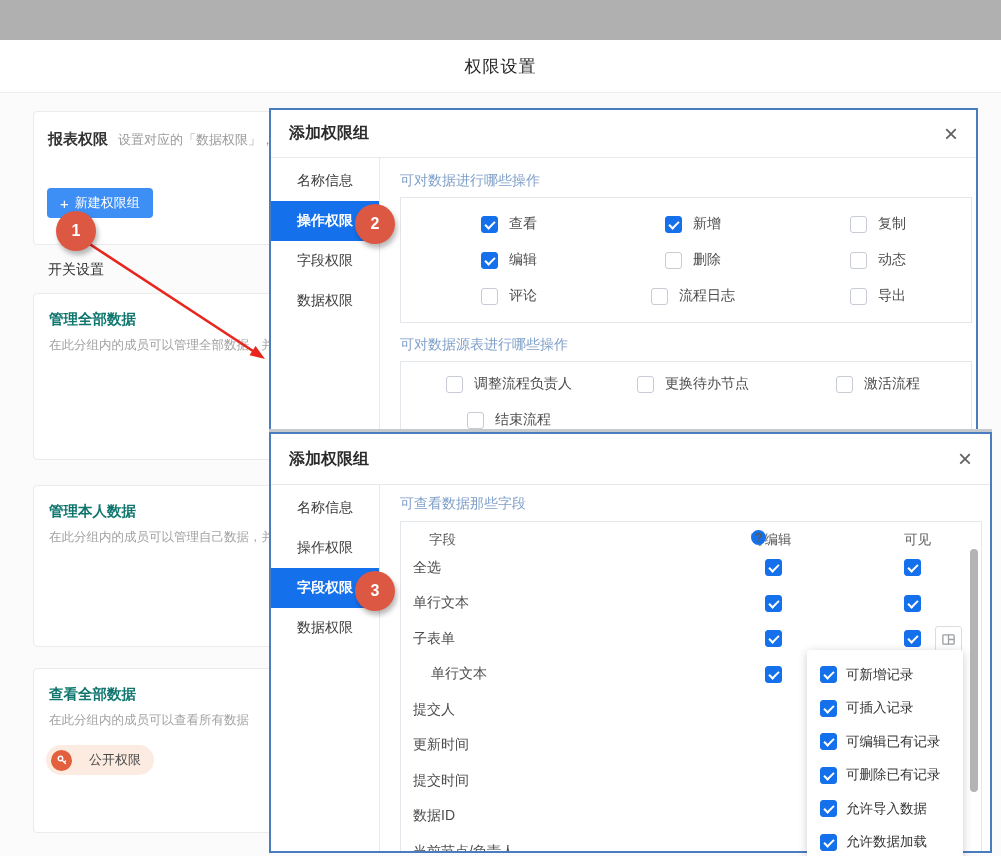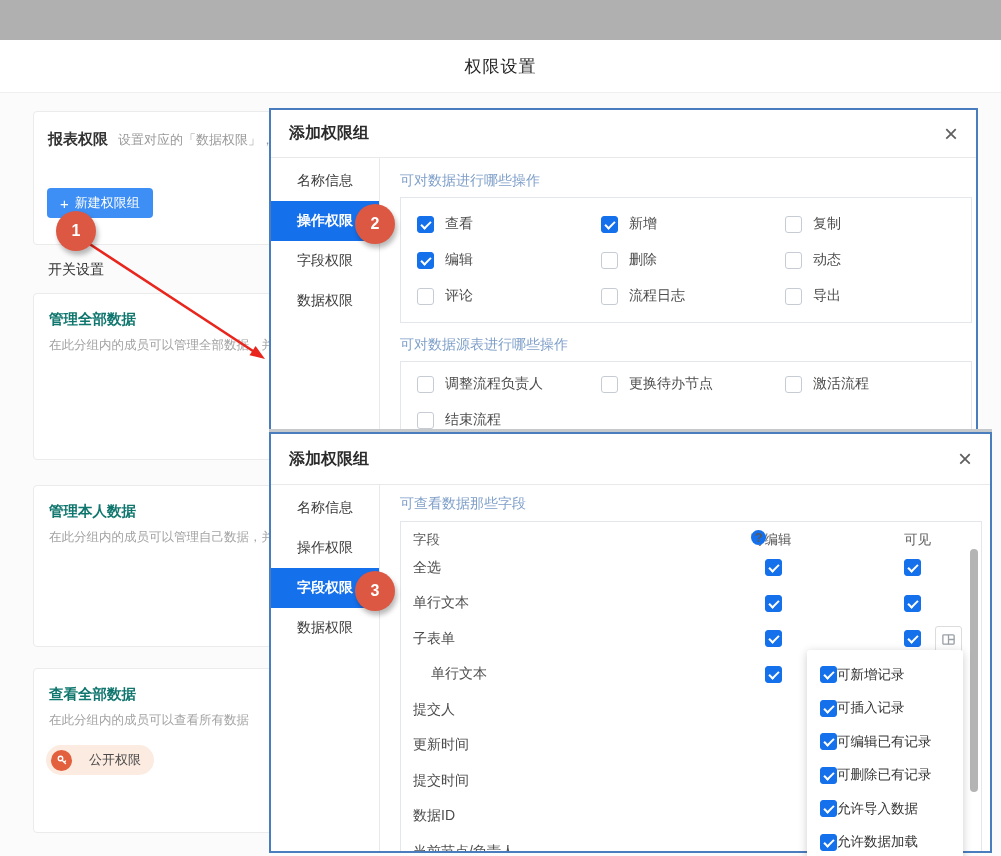--- a/index.html
+++ b/index.html
@@ -61,53 +61,53 @@
   .tab{height:40px;display:flex;align-items:center;justify-content:center;font-size:14px;color:#3a3a3a;cursor:pointer;}
   .tab.active{background:#1570eb;color:#fff;font-weight:700;}
   .m-content{flex:1;position:relative;padding:12px 4px 0 20px;}
   #modal2 .m-content{padding:8px 8px 0 20px;}
   .section-label{font-size:14px;color:#7e9fc9;}
   #modal1 .lbl1{margin:2px 0 7px;}
   #modal1 .lbl2{margin:13px 0 7px;}
   .obox{border:1px solid #e3e6ea;padding:8px 0 8px 16px;}
   #modal1 .box2{padding-top:4px;padding-bottom:10px;}
   .ogrid{display:grid;grid-template-columns:184px 184px 1fr;}
-  .opt{display:flex;align-items:center;gap:11px;height:36px;}
+  .opt{display:flex;align-items:center;gap:11px;height:36px;justify-content:center;}
   .opt-label{font-size:14px;color:#4d4d4d;white-space:nowrap;}
 
   
   .cb{position:relative;width:17px;height:17px;border-radius:3px;border:1px solid #c6cbd4;background:#fff;
       box-sizing:border-box;flex:0 0 auto;cursor:pointer;}
   .cb.on{background:#1570eb;border-color:#1570eb;}
   .cb.on::after{content:"";position:absolute;left:3px;top:4px;width:8px;height:4px;
                 border-left:2px solid #fff;border-bottom:2px solid #fff;transform:rotate(-45deg);}
 
   
   #modal2 .section-label{margin:2px 0 8px;}
   .field-box{border:1px solid #e3e6ea;height:338px;position:relative;overflow:hidden;}
   .fhead{position:relative;height:20px;margin-top:8px;}
   .fhead span{position:absolute;top:0;line-height:20px;font-size:13.5px;color:#5a5a5a;white-space:nowrap;}
-  .h-field{left:12px;}
+  .h-field{left:28px;}
   .h-edit{left:350px;display:flex;align-items:center;gap:5px;}
   .h-visible{left:503px;}
   .help-icon{width:15px;height:15px;border-radius:50%;background:#1570eb;color:#fff;font-size:10px;font-weight:700;
              display:inline-flex;align-items:center;justify-content:center;}
   .frow{position:relative;height:35.5px;}
   .flabel{position:absolute;left:12px;top:50%;transform:translateY(-50%);font-size:14px;color:#4d4d4d;white-space:nowrap;}
   .frow.indent .flabel{left:30px;}
   .frow .cb1{position:absolute;left:364px;top:9px;}
   .frow .cb2{position:absolute;left:503px;top:9px;}
   .subform-btn{position:absolute;left:534px;top:5px;width:25px;height:25px;border:1px solid #dcdcdc;border-radius:3px;
                background:#fff;display:flex;align-items:center;justify-content:center;cursor:pointer;}
   .vscroll{position:absolute;right:3px;top:27px;width:8px;height:243px;background:#b4b4b4;border-radius:4px;cursor:pointer;}
 
   
   .dropdown{position:absolute;left:807px;top:650px;width:143px;background:#fff;border-radius:3px;
             box-shadow:0 2px 10px rgba(0,0,0,.2);padding:8px 0 10px 13px;z-index:25;}
-  .dd-item{display:flex;align-items:center;height:33.5px;}
+  .dd-item{display:flex;align-items:center;gap:9px;height:33.5px;}
   .dd-label{font-size:13.5px;color:#333;white-space:nowrap;}
 </style>
 </head>
 <body>
 
 <div id="app">
 
   <div class="topbar"></div>
   <div class="titlebar">
     <span class="page-title">权限设置</span>

